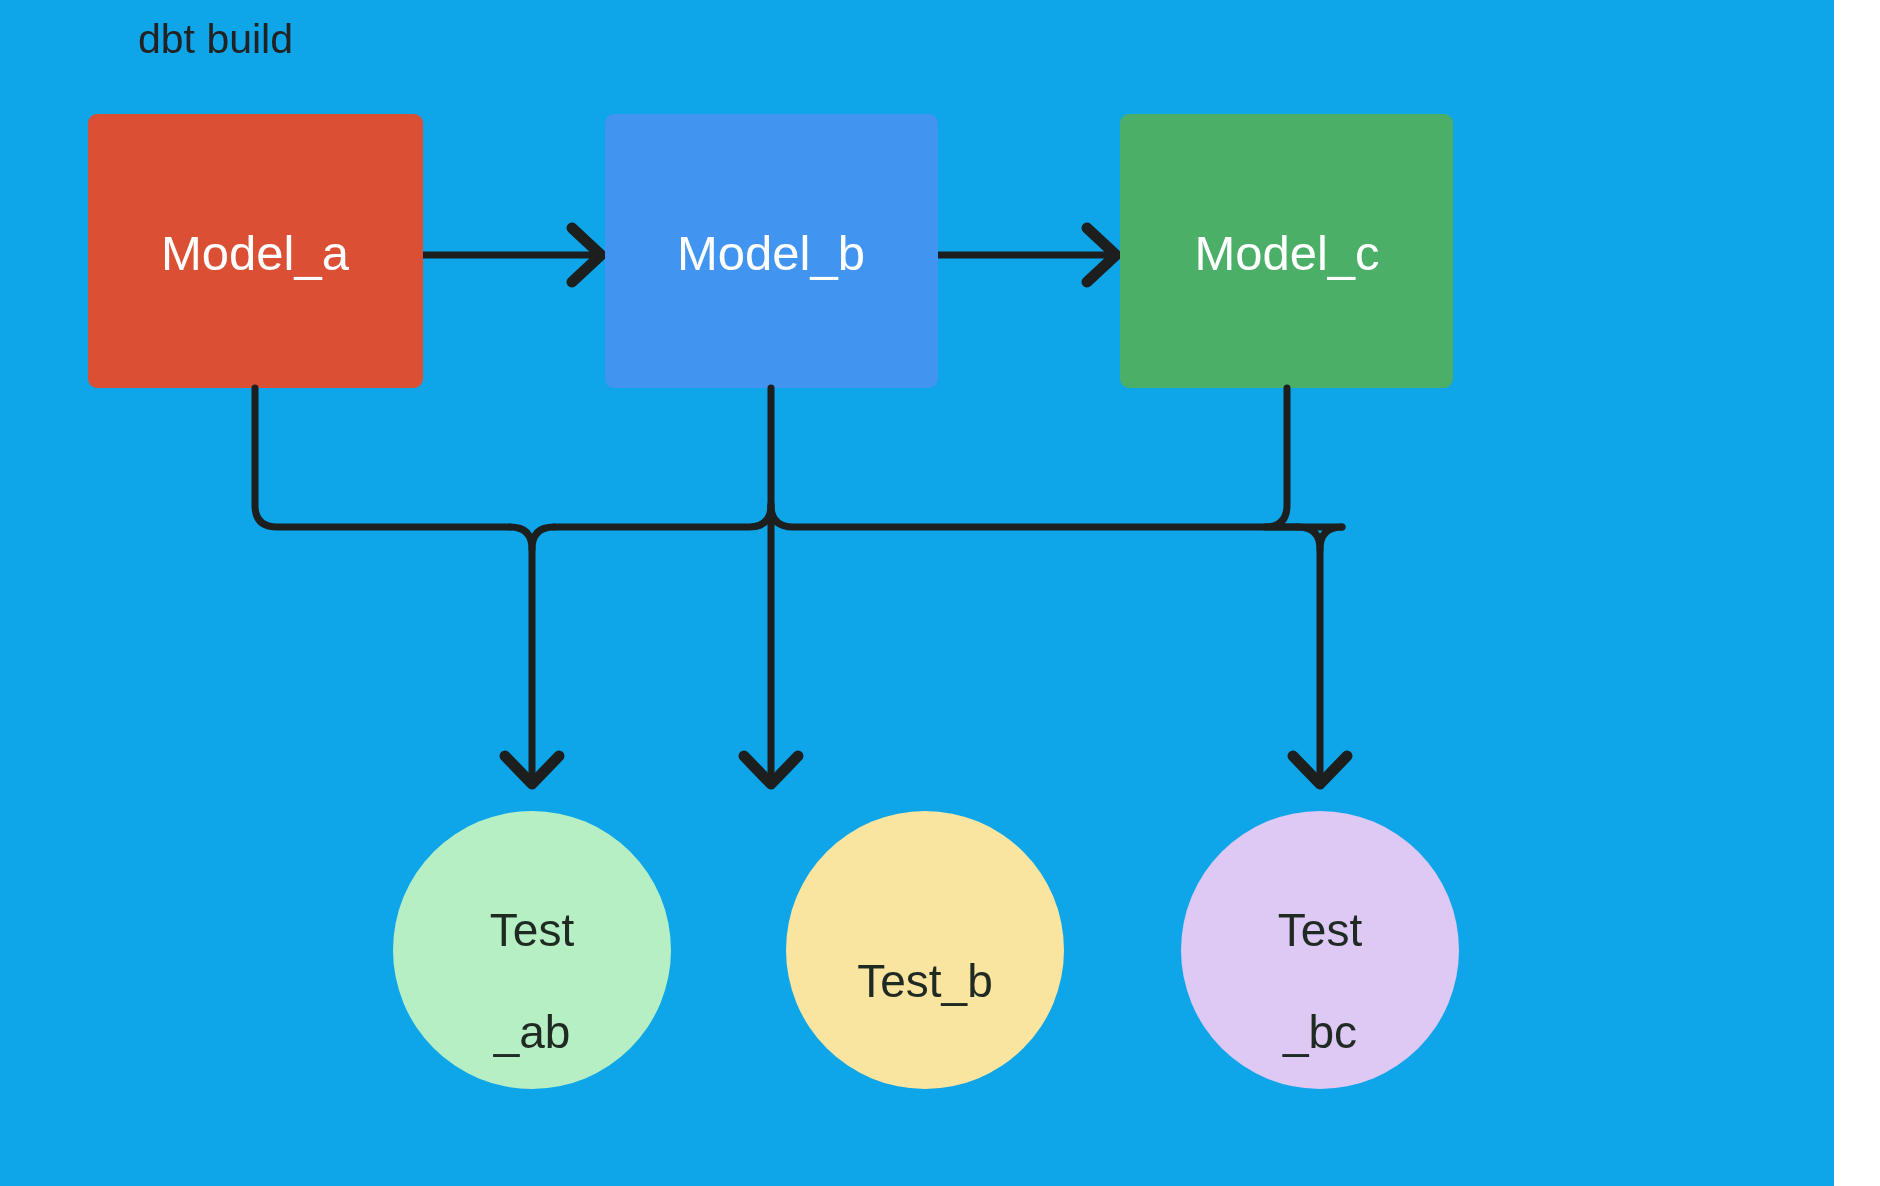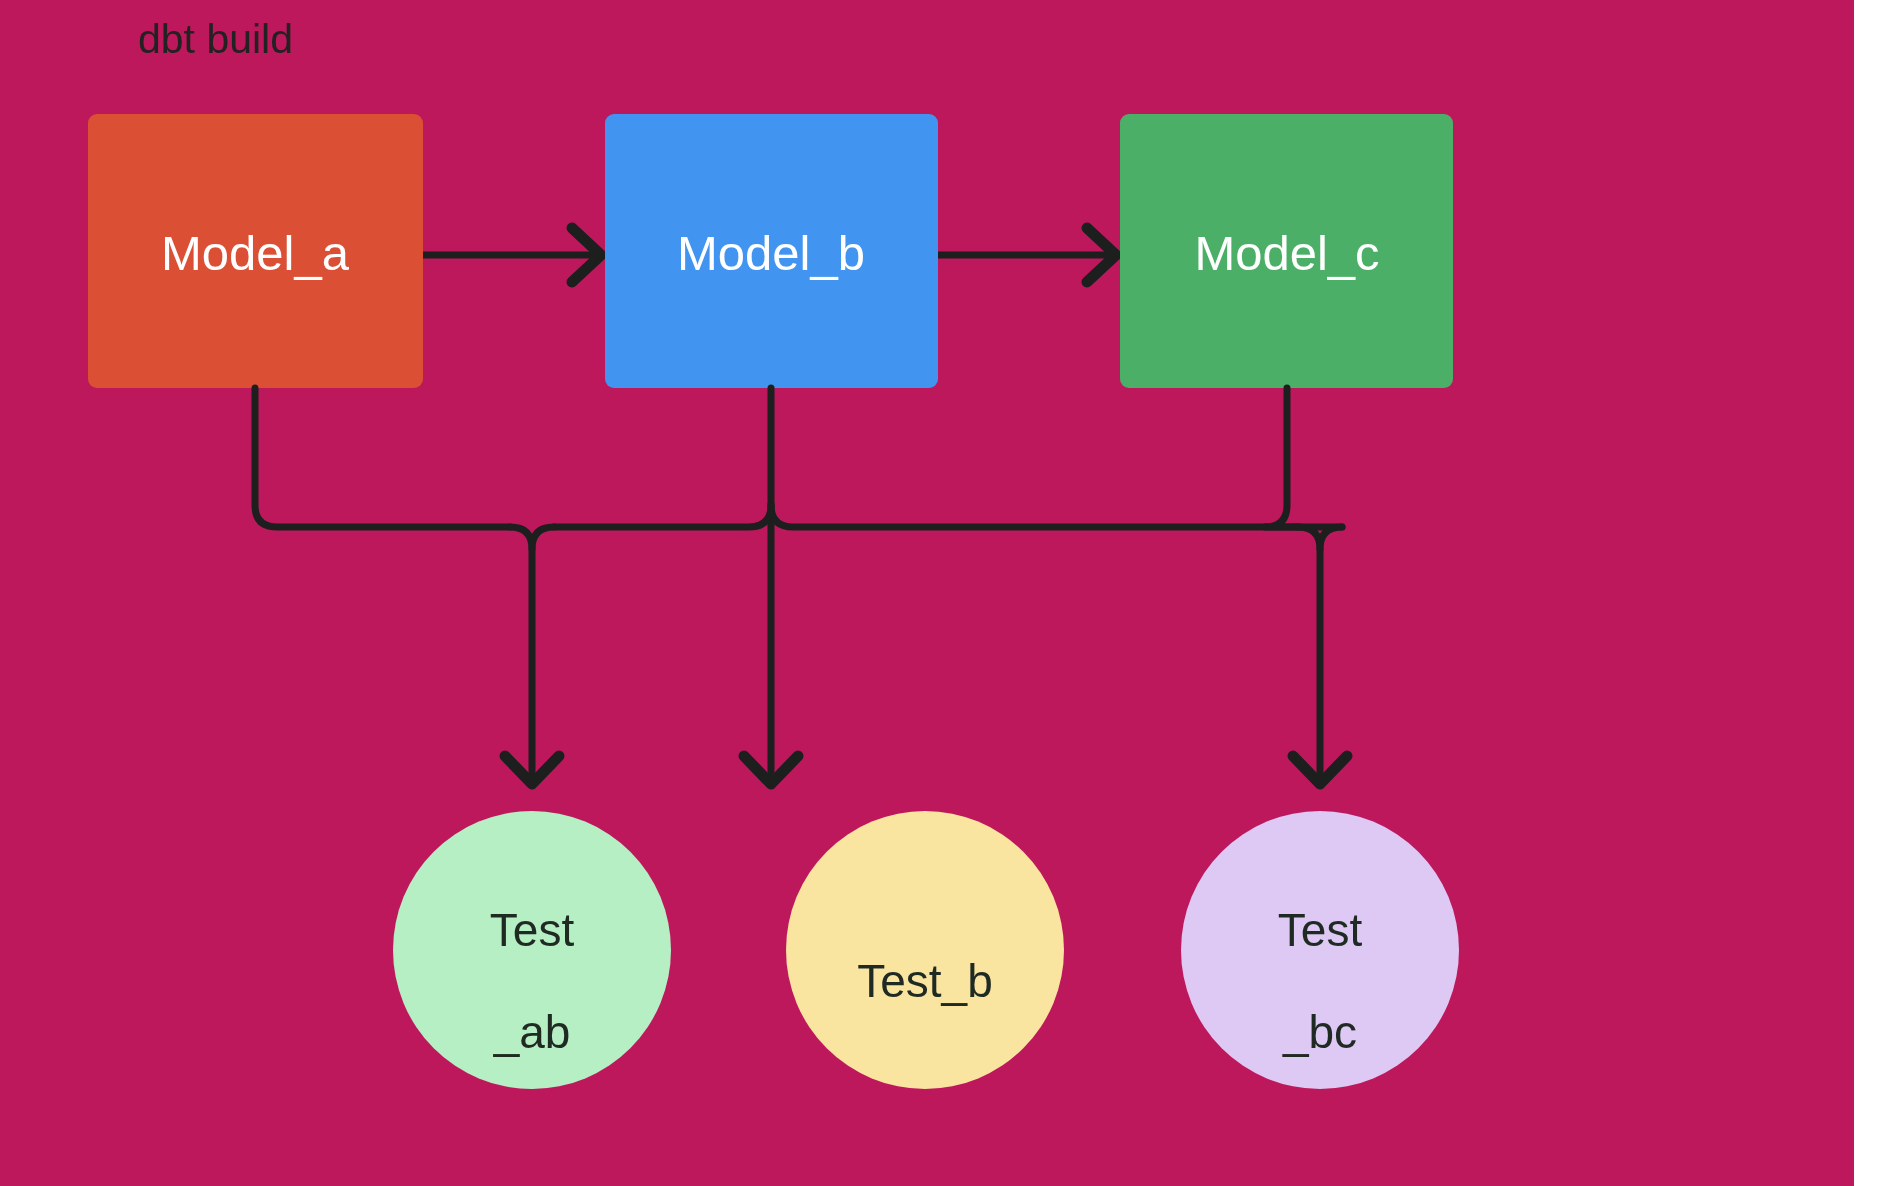--- a/index.html
+++ b/index.html
@@ -7,23 +7,22 @@
     padding: 0;
     background: #ffffff;
   }
   body {
     font-family: "Liberation Sans", sans-serif;
   }
   #canvas {
     position: relative;
     width: 1834px;
     height: 1186px;
-    background: #be185d;
+    background: #0ea5e9;
     overflow: hidden;
-    padding-left: 20px;
   }
   #diagram-svg {
     position: absolute;
     left: 0;
     top: 0;
     width: 1880px;
     height: 1186px;
   }
   .title-text {
     font-size: 41px;

